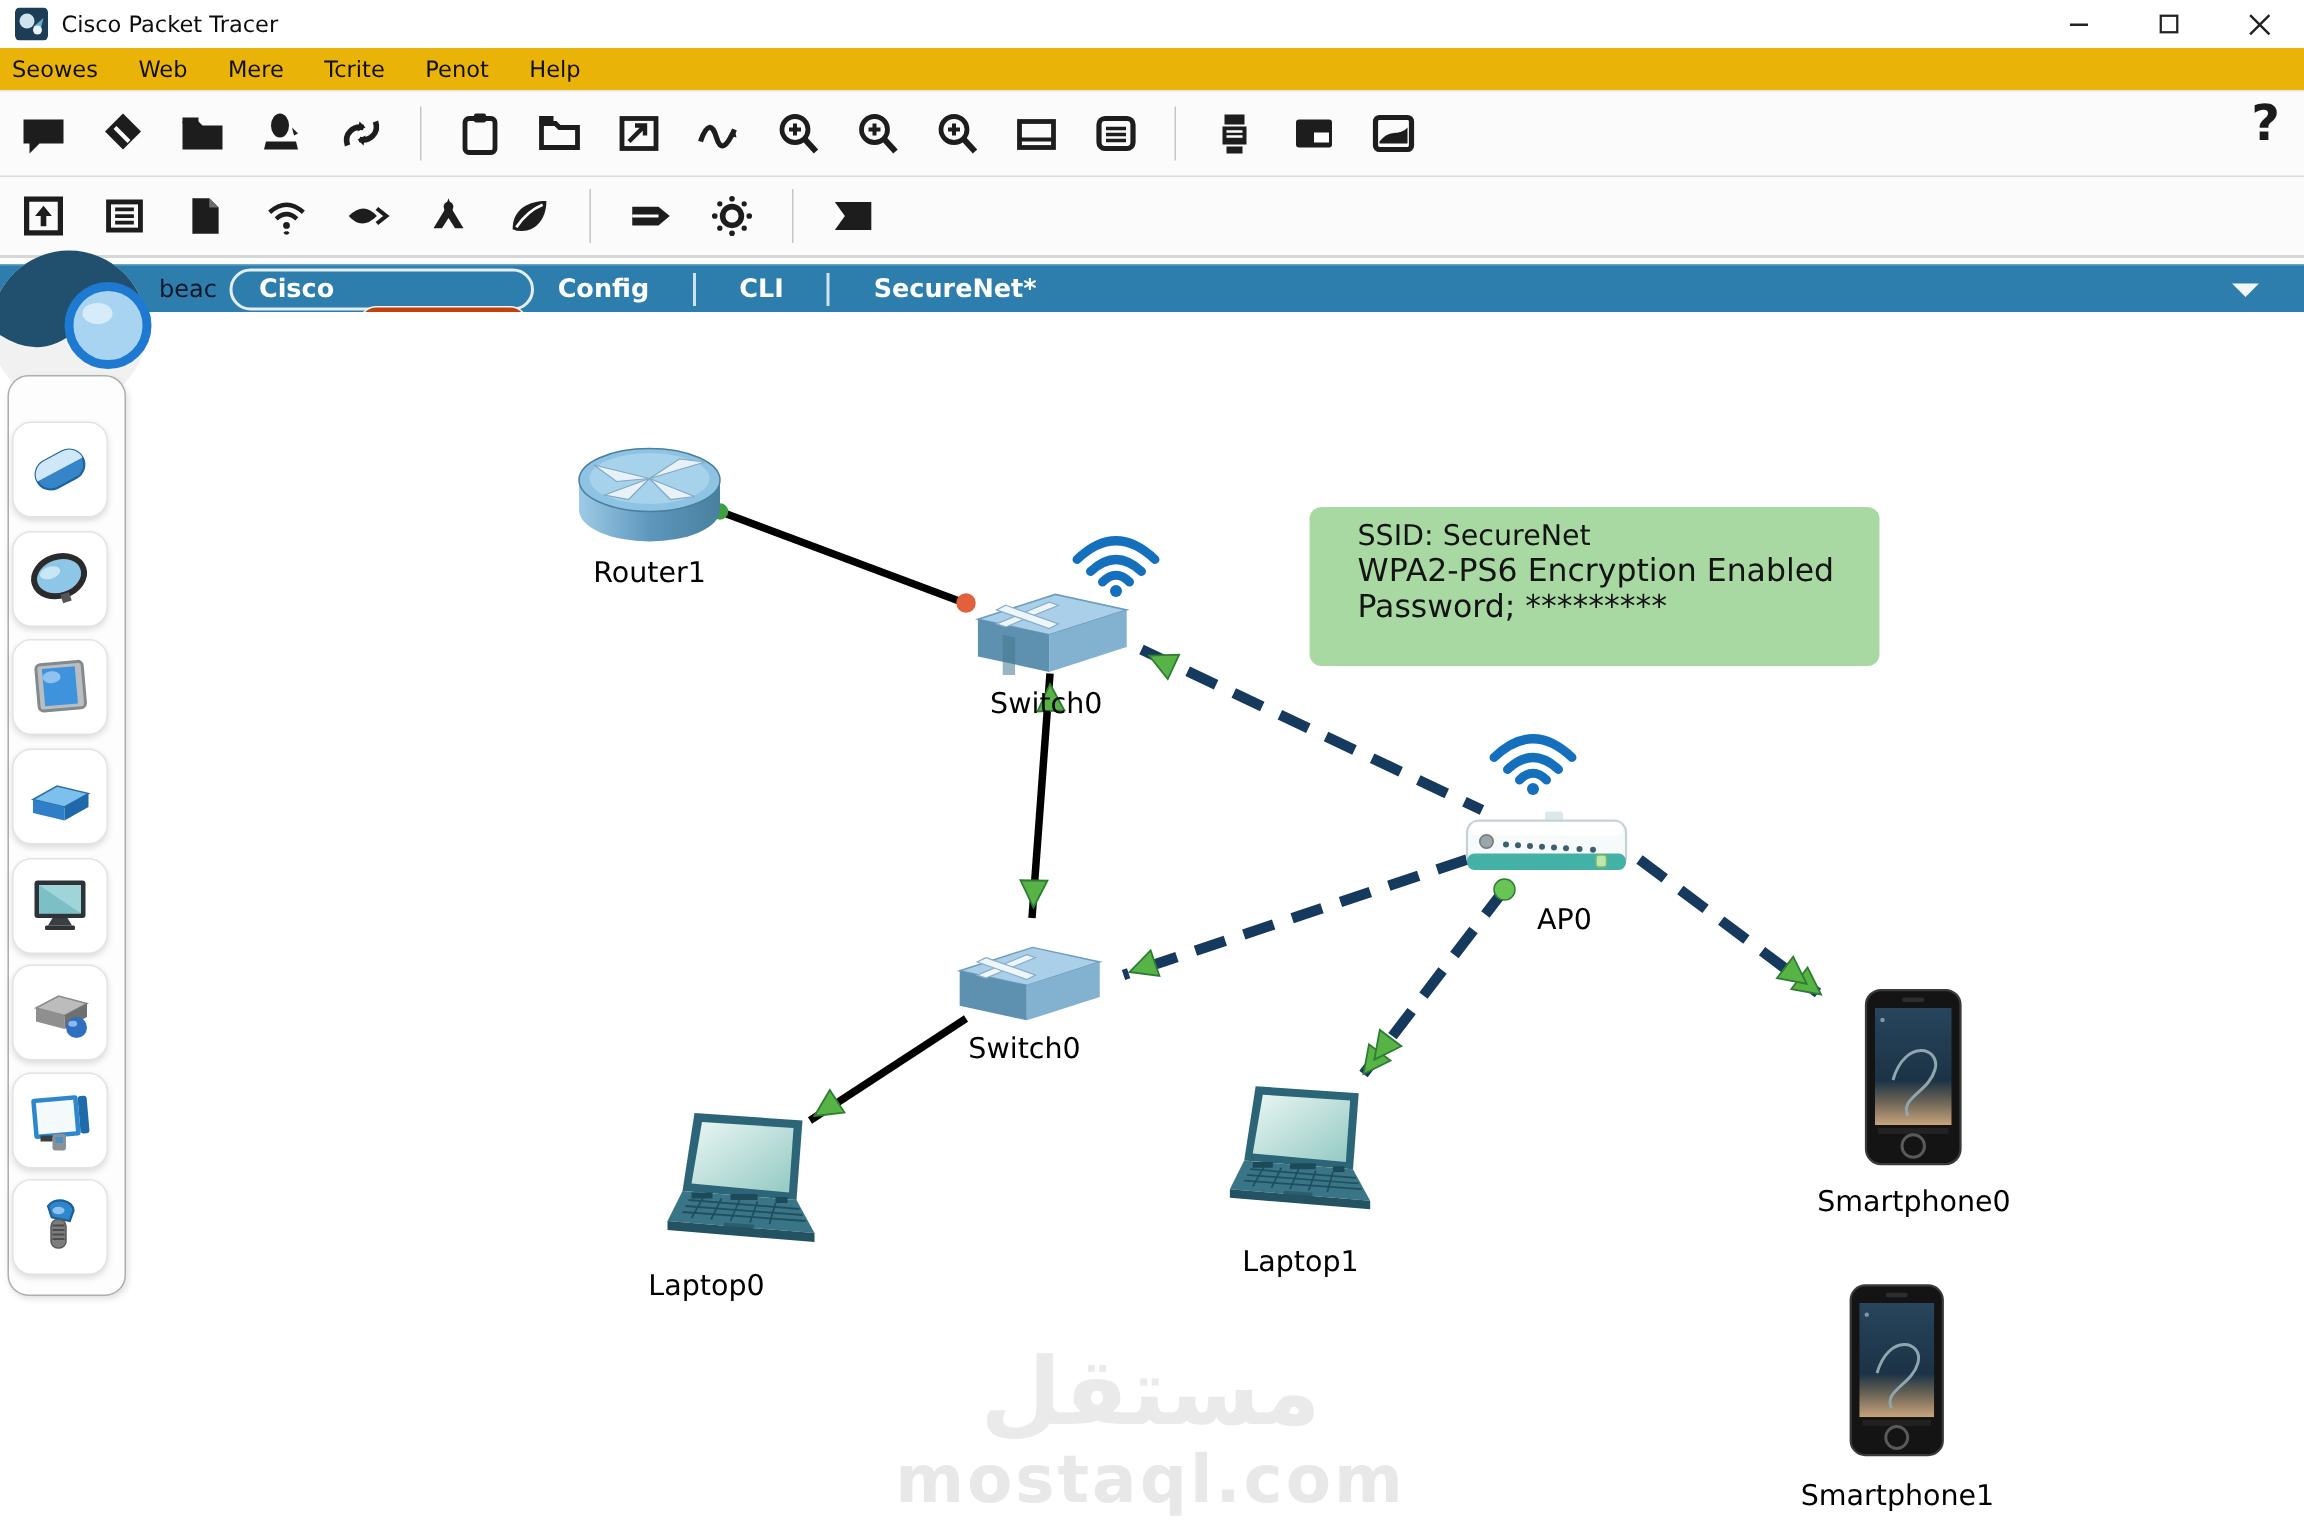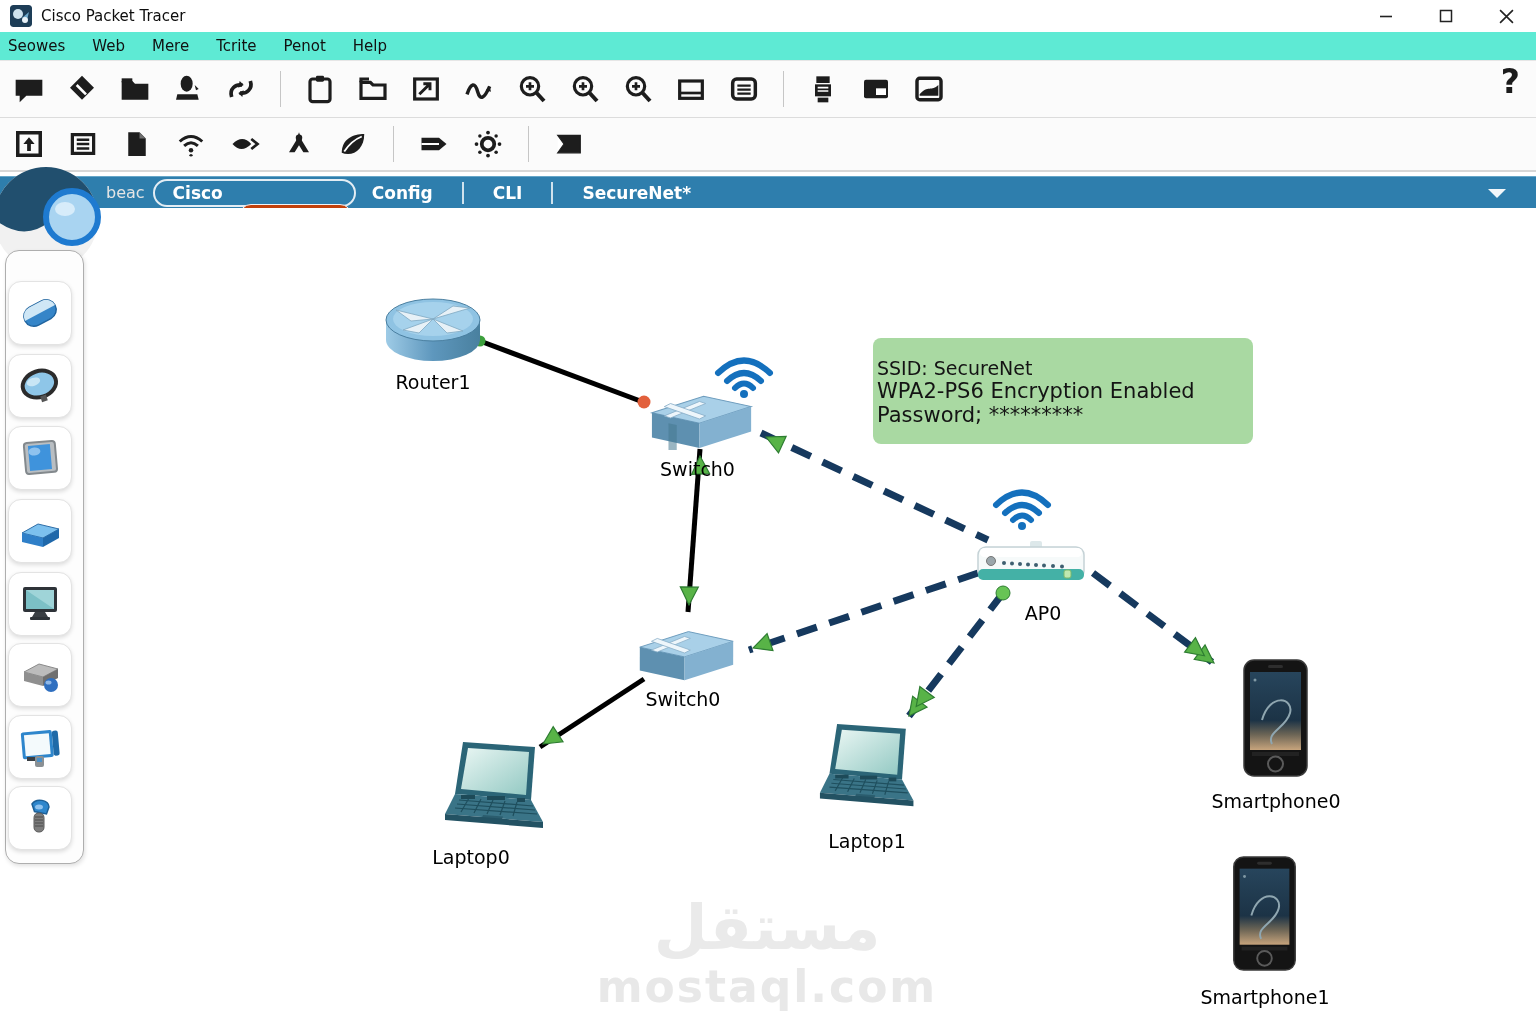--- a/index.html
+++ b/index.html
@@ -8,49 +8,49 @@
     position:relative; width:1536px; height:1024px; background:#ffffff;
     font-family:"DejaVu Sans","Liberation Sans",sans-serif; overflow:hidden; color:#111;
   }
   
   .titlebar { position:absolute; left:0; top:0; width:1536px; height:32px; background:#ffffff; display:flex; align-items:center; }
   .appicon { width:22px; height:22px; margin-left:10px; border-radius:3px; }
   .apptitle { margin-left:9px; font-size:15px; color:#0d0d0d; }
   .winctls { position:absolute; right:0; top:0; height:32px; display:flex; }
   .wbtn { width:60px; height:32px; display:flex; align-items:center; justify-content:center; }
   
-  .menubar { position:absolute; left:0; top:32px; width:1536px; height:28px; background:#5eead4; display:flex; align-items:center; gap:27px; padding-left:8px; font-size:15px; }
+  .menubar { position:absolute; left:0; top:32px; width:1536px; height:28px; background:#eab308; display:flex; align-items:center; gap:27px; padding-left:8px; font-size:15px; }
   .menubar span { color:#111; }
   
   .toolbar1 { position:absolute; left:0; top:60px; width:1536px; height:58px; background:#fbfbfb; border-top:1px solid #e6e6e6; border-bottom:1px solid #dcdcdc; display:flex; align-items:center; gap:15px; padding-left:10px; }
   .toolbar2 { position:absolute; left:0; top:118px; width:1536px; height:54px; background:#fbfbfb; border-bottom:2px solid #d7d7d7; display:flex; align-items:center; gap:16px; padding-left:10px; }
   .tbtn { width:38px; height:38px; display:flex; align-items:center; justify-content:center; }
   .vsep { width:1px; height:36px; background:#c6c6c6; margin:0 5px; }
   .helpq { position:absolute; right:16px; top:62px; font-size:33px; font-weight:bold; color:#1b1b1b; }
   
   .tabbar { position:absolute; left:0; top:176px; width:1536px; height:33px; background:#2e7ead; border-top:1px solid #66a6c8; border-bottom:1px solid #1e5f87; display:flex; align-items:center; }
-  .devlbl { margin-left:106px; font-size:16px; color:#e5e5e5; }
+  .devlbl { margin-left:106px; font-size:16px; color:#0f172a; }
   .tabgroup { display:flex; align-items:center; height:28px; border:2px solid #e3edf4; border-radius:15px; margin-left:8px; padding:0 2px; }
   .tab { font-size:17px; font-weight:600; color:#ffffff; padding:0 16px; height:24px; display:flex; align-items:center; }
   .tab.active { background:#c2410c; border:1.5px solid #eef5f9; border-radius:12px; color:#eef6fa;margin-top:46px; }
   .tabsep { width:2px; height:22px; background:#cfe2ed; margin:0 13px; }
   .dropdown { position:absolute; right:30px; top:12px; width:0; height:0; border-left:9px solid transparent; border-right:9px solid transparent; border-top:9px solid #f2f7fa; }
   
   .main { position:absolute; left:0; top:208px; width:1536px; height:816px; background:#ffffff; }
   .links { position:absolute; left:0; top:0; width:1536px; height:816px; pointer-events:none; }
   
   .logo { position:absolute; left:-8px; top:-45px; width:112px; height:112px; }
   
   .sidepanel { position:absolute; left:5px; top:42px; width:79px; height:614px; background:#fdfdfd; border:1.5px solid #aeaeae; border-radius:14px; box-shadow:1px 2px 4px rgba(0,0,0,0.12); }
   .sbtn { position:absolute; left:8px; width:64px; height:64px; background:#ffffff; border:1px solid #e3e3e3; border-radius:13px; box-shadow:0 2px 4px rgba(0,0,0,0.13); display:flex; align-items:center; justify-content:center; }
   
   .dev { position:absolute; }
   .devlabel { position:absolute; text-align:center; font-size:19px; color:#000; }
   
-  .ssidbox { position:absolute; left:873px; top:130px; width:380px; height:106px; background:#a9d9a2; border-radius:8px; padding:8px 16px 6px 4px; color:#141414; display:flex; flex-direction:column; justify-content:center; }
+  .ssidbox { position:absolute; left:873px; top:130px; width:380px; height:106px; background:#a9d9a2; border-radius:8px; padding:8px 16px 6px 32px; color:#141414; display:flex; flex-direction:column; justify-content:flex-start; }
   .ssidbox .l1 { font-size:19px; }
   .ssidbox .l2 { font-size:21px; }
   .ssidbox .l3 { font-size:21px; }
   
   .wm { position:absolute; left:567px; top:686px; width:400px; text-align:center; font-weight:bold; }
   .wm-ar { font-size:62px; line-height:68px; color:#eaeaea; }
   .wm-en { font-size:44px; line-height:50px; color:#e8e8e8; letter-spacing:2px; }
 </style>
 </head>
 <body>

